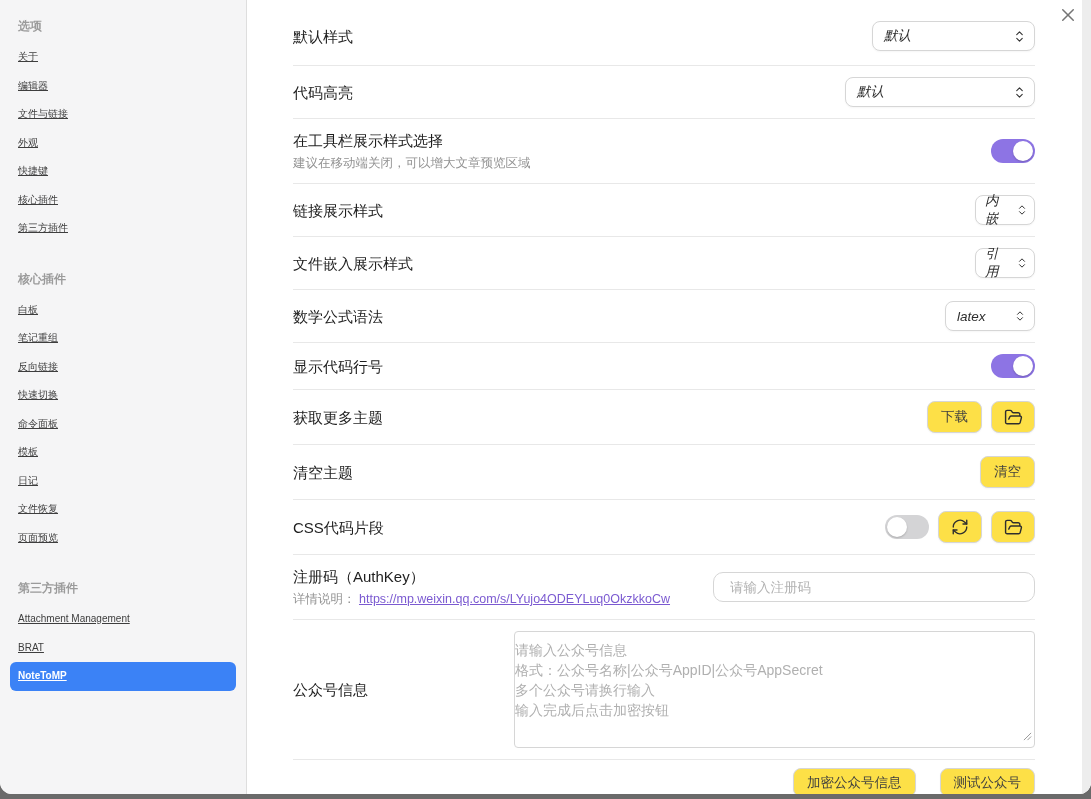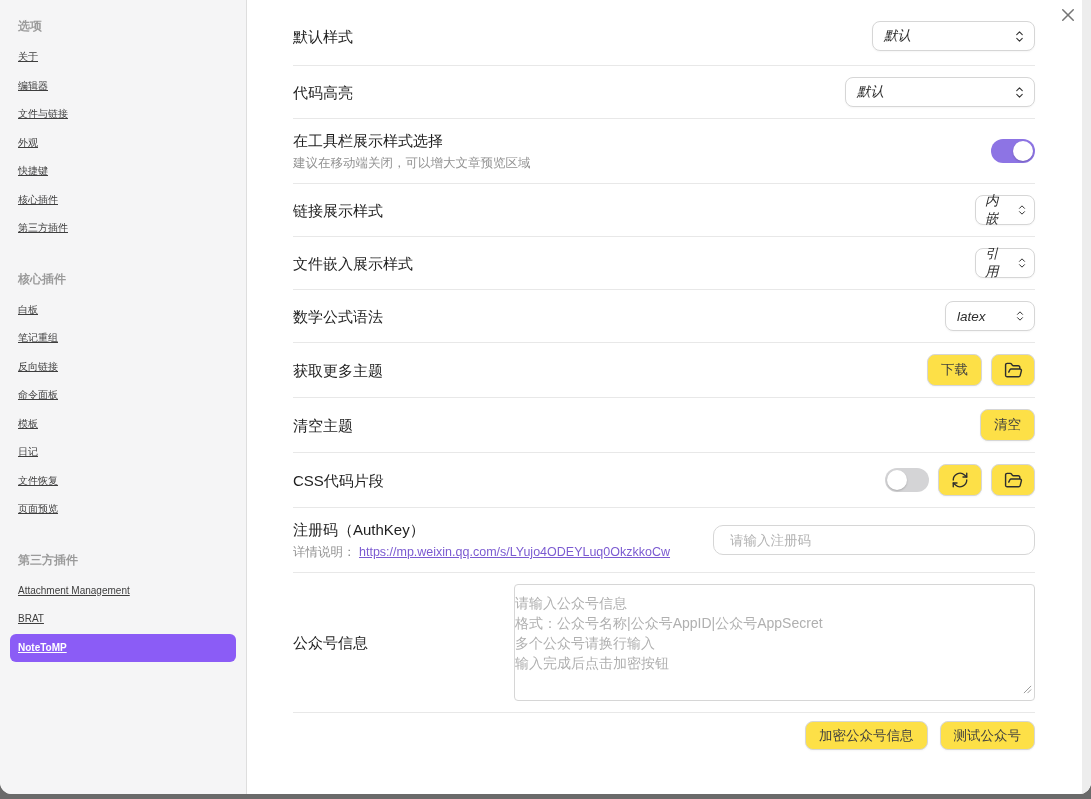--- a/index.html
+++ b/index.html
@@ -27,21 +27,21 @@
     color:#9b9b9b; font-size:12px; font-weight:700;
     padding:2px 8px 8px 8px;
   }
   .side-item {
     color:#3e3e3e; font-size:10px;
     height:28.5px; line-height:28.5px;
     padding:0 8px; border-radius:6px;
     cursor:default; white-space:nowrap;text-decoration:underline;
   }
   .side-item.selected {
-    background:#8b5cf6; color:#fff; font-weight:700;
+    background:#3b82f6; color:#fff; font-weight:700;
   }
   
   .main {
     flex:1; position:relative; background:#fff;
     padding:0 56px 0 46px;
   }
   .scroll-strip {
     position:absolute; top:0; right:0; width:9px; height:100%;
     background:#ededed;
   }
@@ -108,21 +108,21 @@
   .mp-textarea {
     width:521px; height:117px; padding:8px 0;
     border:1px solid #d6d6d6; border-radius:4px; background:#fff;
     font-size:14px; line-height:20px; color:#2e2e2e;
     font-family:inherit; resize:none; outline:none; display:block;
   }
   .mp-textarea::placeholder { color:#b0b0b0; }
   .resize-handle { position:absolute; right:3px; bottom:3px; pointer-events:none; }
   
   .footer-row {
-    display:flex; justify-content:flex-end; gap:12px; padding:8px 0 0 0;
+    display:flex; justify-content:flex-end; gap:24px; padding:8px 0 0 0;
   }
   .footer-row .btn { height:29px; }
 </style>
 </head>
 <body>
 
 <div class="modal">
 
   <div class="sidebar">
     <div class="side-group">
@@ -133,20 +133,21 @@
       <div class="side-item">外观</div>
       <div class="side-item">快捷键</div>
       <div class="side-item">核心插件</div>
       <div class="side-item">第三方插件</div>
     </div>
     <div class="side-group">
       <div class="side-heading">核心插件</div>
       <div class="side-item">白板</div>
       <div class="side-item">笔记重组</div>
       <div class="side-item">反向链接</div>
+      <div class="side-item">快速切换</div>
       <div class="side-item">命令面板</div>
       <div class="side-item">模板</div>
       <div class="side-item">日记</div>
       <div class="side-item">文件恢复</div>
       <div class="side-item">页面预览</div>
     </div>
     <div class="side-group">
       <div class="side-heading">第三方插件</div>
       <div class="side-item">Attachment Management</div>
       <div class="side-item">BRAT</div>
@@ -254,20 +255,30 @@
           <span class="chev">
             <svg width="10" height="12" viewBox="0 0 24 28" fill="none" stroke="#333" stroke-width="2.4" stroke-linecap="round" stroke-linejoin="round">
                 <path d="M6 10l6-6 6 6"></path>
                 <path d="M6 18l6 6 6-6"></path>
               </svg>
           </span>
         </div>
       </div>
     </div>
 
+    <div class="row" style="min-height:47px">
+      <div class="row-info">
+          <div class="row-label">显示代码行号</div>
+        </div>
+      <div class="ctrl">
+        <div class="toggle on">
+            <div class="knob"></div>
+          </div>
+      </div>
+    </div>
 
     <div class="row">
       <div class="row-info">
           <div class="row-label">获取更多主题</div>
         </div>
       <div class="ctrl">
         <button class="btn">下载</button>
         <button class="btn icon-btn">
           <span>
             <svg width="19" height="19" viewBox="0 0 24 24" fill="none" stroke="#2e2e2e" stroke-width="1.8" stroke-linecap="round" stroke-linejoin="round">

